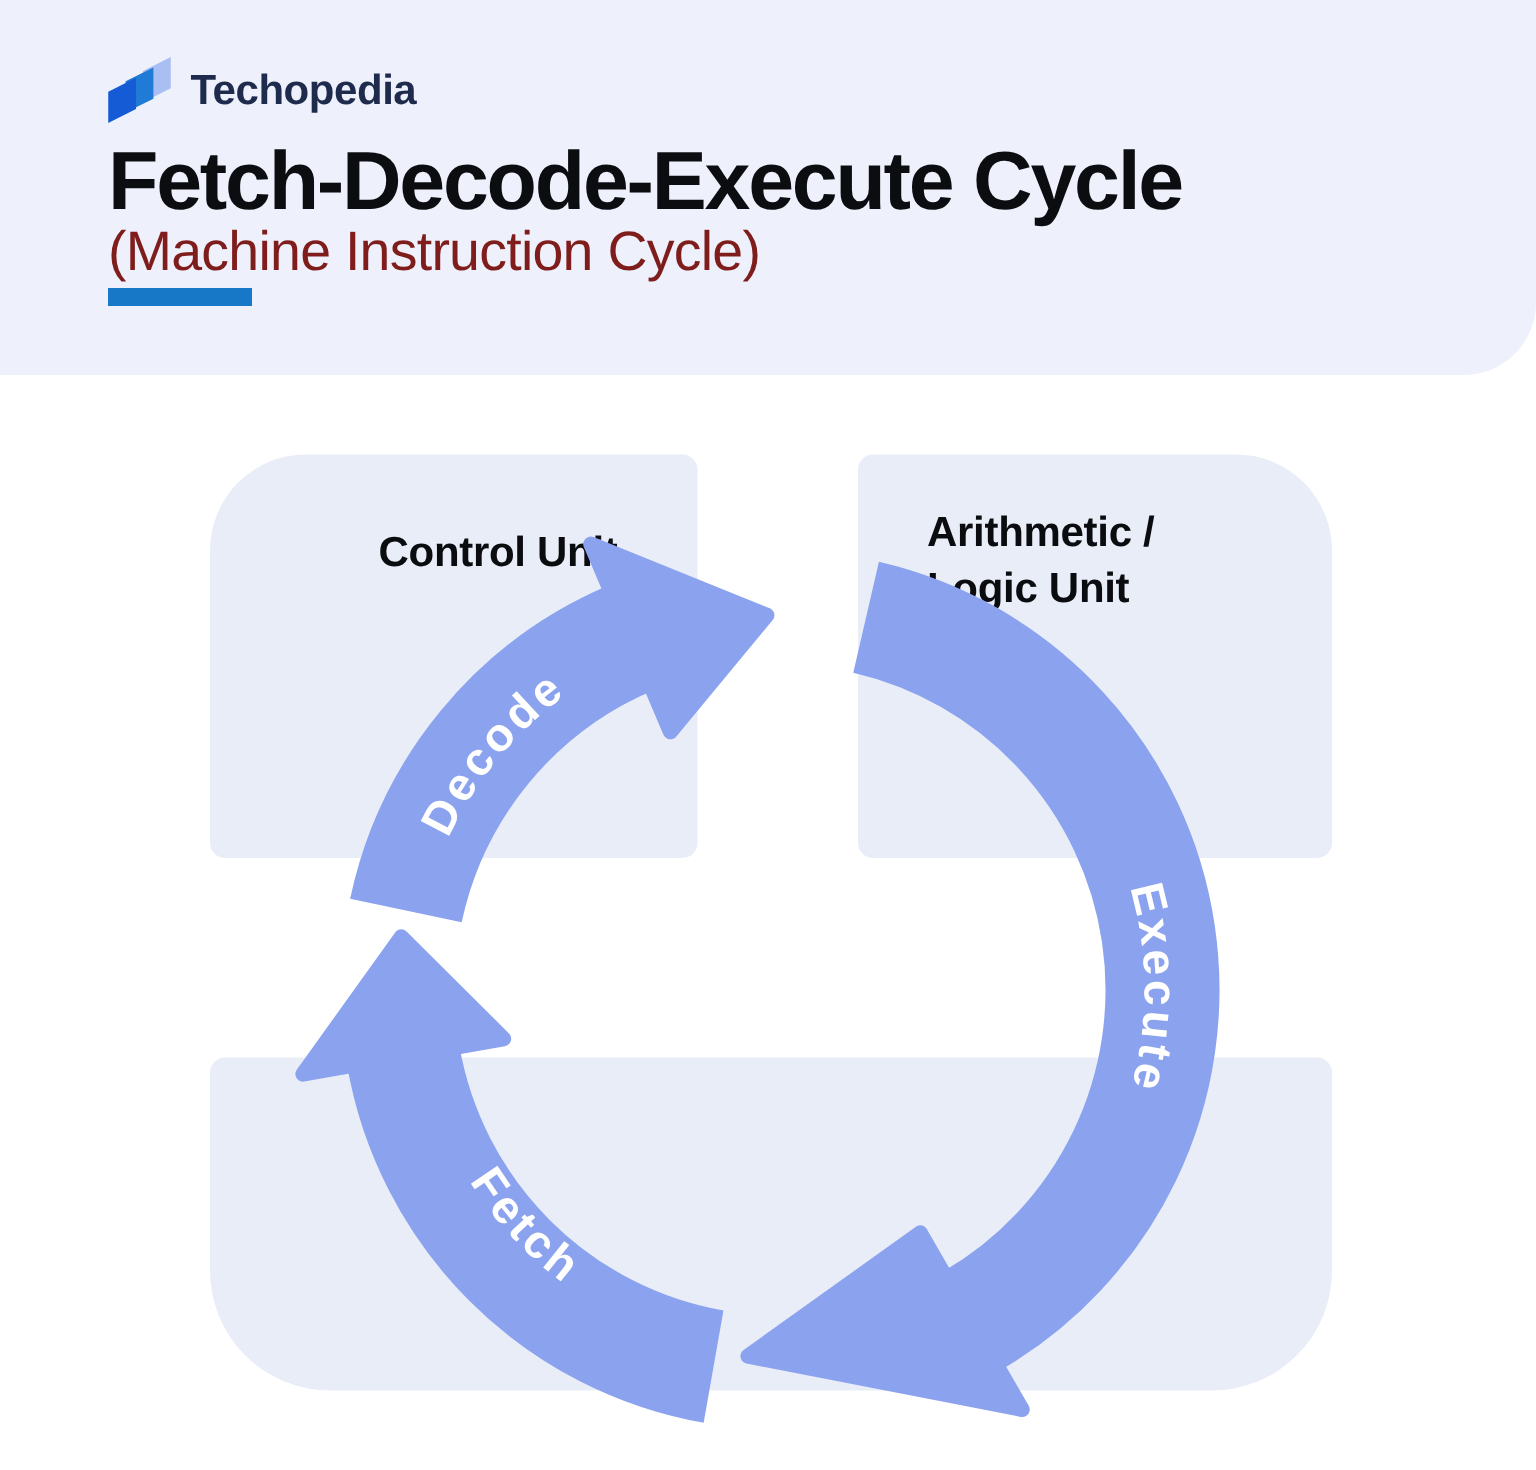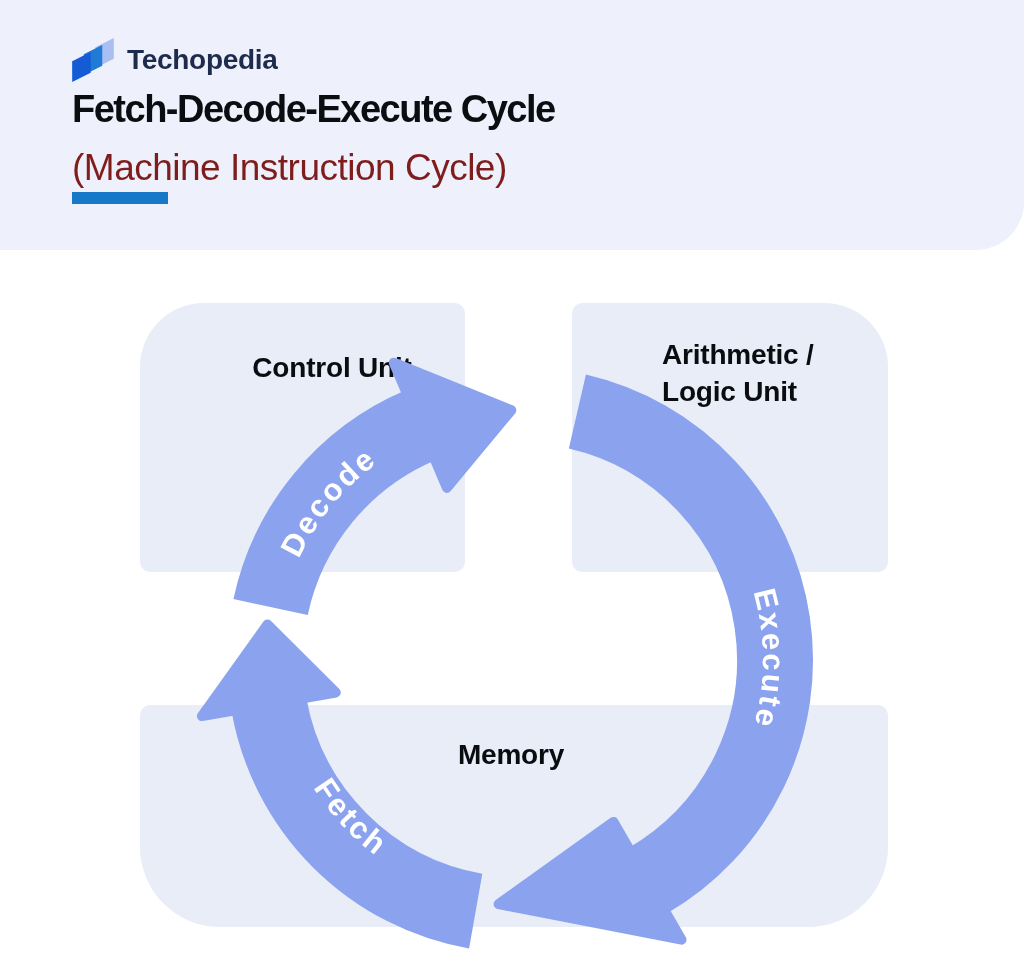--- a/index.html
+++ b/index.html
@@ -15,21 +15,21 @@
     position:absolute;left:0;top:0;width:1024px;height:250px;
     background:#EEF1FB;border-radius:0 0 48px 0;z-index:1;
   }
   .brand{position:absolute;left:72px;top:38px;display:flex;align-items:center;gap:13px;z-index:2;}
   .brand svg{display:block;}
   .brand-name{
     font-size:28px;font-weight:700;color:#1F2B4D;letter-spacing:-0.3px;
   }
   .page-title{
     position:absolute;left:72px;top:88px;z-index:2;
-    font-size:38px;font-weight:800;color:#0C0D11;letter-spacing:-1.5px;white-space:nowrap;
+    font-size:55px;font-weight:800;color:#0C0D11;letter-spacing:-1.5px;white-space:nowrap;
   }
   .page-subtitle{
     position:absolute;left:72px;top:147px;z-index:2;
     font-size:37px;font-weight:400;color:#7f1d1d;letter-spacing:-0.5px;white-space:nowrap;
   }
   .accent-bar{
     position:absolute;left:72px;top:192px;width:96px;height:12px;
     background:#1878C8;z-index:2;
   }
 
@@ -37,21 +37,21 @@
   .tile{position:absolute;background:#E8EDF8;z-index:1;}
   .tile-control{left:140px;top:303px;width:325px;height:269px;border-radius:64px 10px 10px 10px;}
   .tile-alu{left:572px;top:303px;width:316px;height:269px;border-radius:10px 64px 10px 10px;}
   .tile-memory{left:140px;top:705px;width:748px;height:222px;border-radius:10px 10px 80px 80px;}
 
   
   .node-label{
     position:absolute;z-index:2;font-weight:700;font-size:28px;color:#0B0C0F;letter-spacing:-0.2px;
   }
   .label-control{left:172px;top:352px;width:320px;text-align:center;}
-  .label-alu{left:618px;top:336px;width:260px;text-align:left;line-height:37px;margin-left:44px;}
+  .label-alu{left:618px;top:336px;width:260px;text-align:left;line-height:37px;}
   .label-alu span{display:block;}
   .label-memory{left:381px;top:739px;width:260px;text-align:center;}
 
   
   .cycle-svg{position:absolute;left:0;top:0;z-index:3;pointer-events:none;}
   .arc{fill:none;stroke:#8BA2EE;stroke-width:76;}
   .head{fill:#8BA2EE;stroke:#8BA2EE;stroke-width:10;stroke-linejoin:round;}
   .arc-label{
     font-family:"Liberation Sans","DejaVu Sans",sans-serif;
     font-size:31px;font-weight:700;fill:#ffffff;letter-spacing:2.5px;
@@ -79,21 +79,20 @@
 
   <div class="tile tile-control"></div>
   <div class="tile tile-alu"></div>
   <div class="tile tile-memory"></div>
 
   <div class="node-label label-control">Control Unit</div>
   <div class="node-label label-alu">
     <span>Arithmetic /</span>
     <span>Logic Unit</span>
   </div>
-  <div class="node-label label-memory">Memory</div>
 
   <svg class="cycle-svg" width="1024" height="980" viewBox="0 0 1024 980" xmlns="http://www.w3.org/2000/svg">
     <defs>
       <path id="decodeTextPath" d="M 282.3 609.5 A 243 243 0 0 1 425.0 436.3"></path>
       <path id="executeTextPath" d="M 574.7 423.2 A 243 243 0 0 1 641.5 870.4"></path>
       <path id="fetchTextPath" d="M 280.7 702.2 A 243 243 0 0 0 490.4 901.2"></path>
     </defs>
 
     <g>
       <path class="arc" d="M 270.6 607.0 A 255 255 0 0 1 420.4 425.3"></path>

